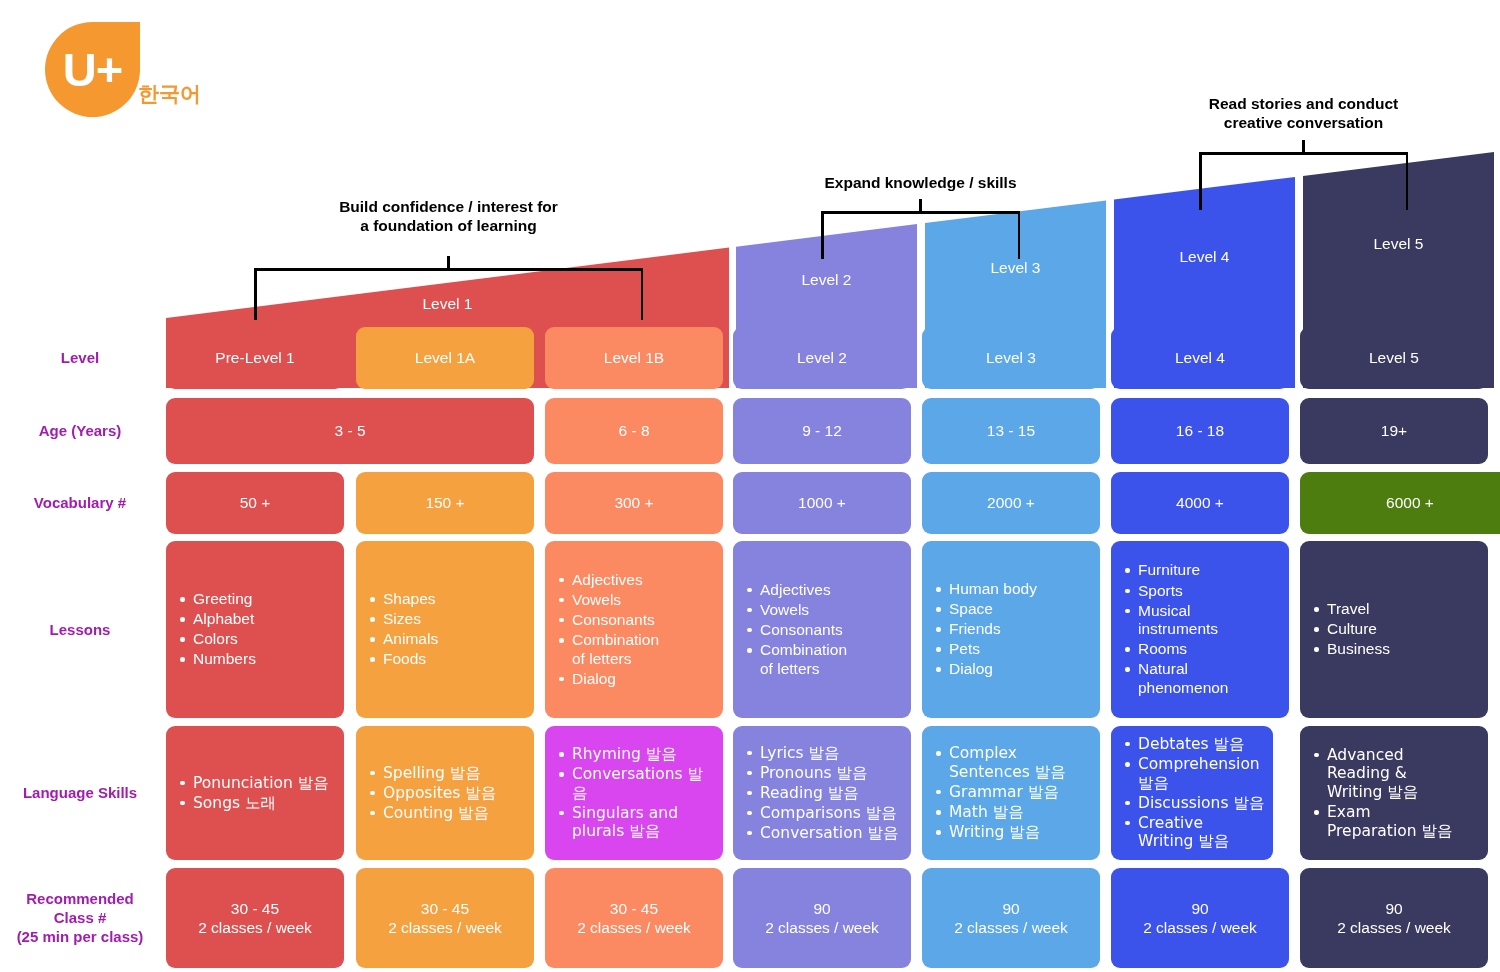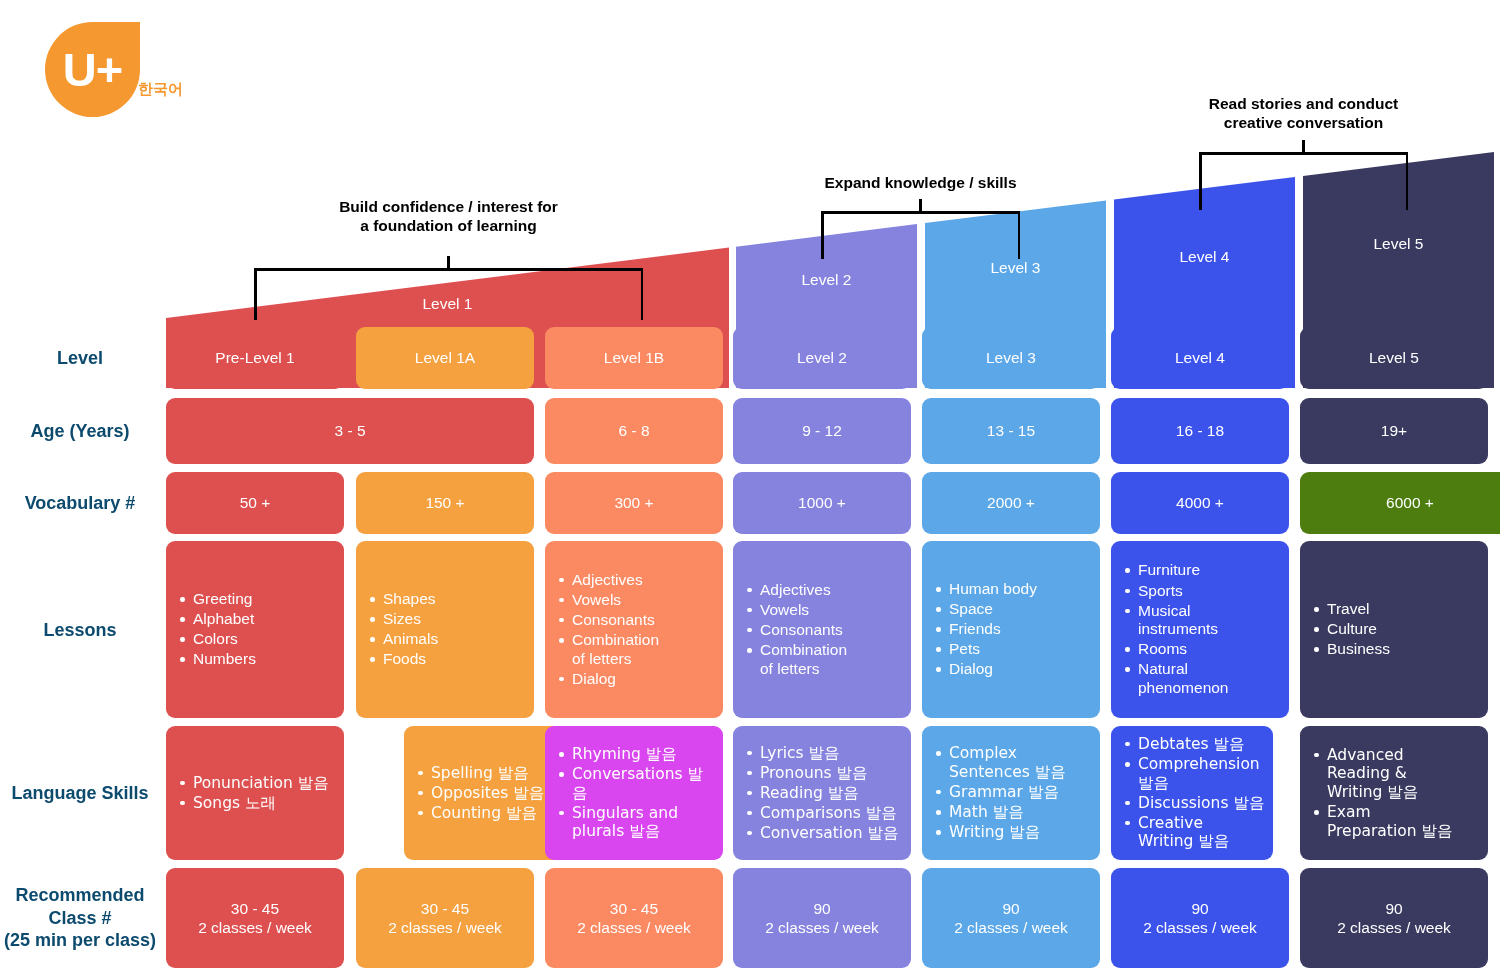--- a/index.html
+++ b/index.html
@@ -22,21 +22,21 @@
     transform:rotate(180deg);
   }
   .logo-text{
     position:absolute;left:0;top:0;width:95px;height:95px;
     display:flex;align-items:center;justify-content:center;
     color:#fff;font-size:47px;font-weight:bold;letter-spacing:-1px;
     line-height:1;
   }
   .logo-kr{
     position:absolute;left:93px;top:58px;
-    color:#F5982F;font-size:15px;font-weight:bold;
+    color:#F5982F;font-size:21px;font-weight:bold;
   }
 
   
   .ann{position:absolute;}
   .ann-label{
     position:absolute;left:0;width:100%;
     text-align:center;font-size:15.5px;font-weight:bold;
     line-height:1.22;color:#000;
   }
   .brk{position:absolute;left:0;width:100%;}
@@ -45,21 +45,21 @@
   .brk-l{left:0;}
   .brk-r{right:0;}
   .brk-tick{position:absolute;left:50%;margin-left:-1.2px;width:2.5px;height:12px;top:-12px;background:#000;}
 
   
   .ramp{position:absolute;left:0;top:0;}
 
   
   .rowlabel{
     position:absolute;text-align:center;
-    font-size:18px;font-weight:bold;color:#0c4a6e;
+    font-size:15px;font-weight:bold;color:#a21caf;
     line-height:1.25;
     transform:translateY(-50%);
   }
   .cell{
     position:absolute;border-radius:9px;
     box-sizing:border-box;color:#fff;
     display:flex;
   }
   .cell.center{align-items:center;justify-content:center;}
   .cell.center .ctext{text-align:center;line-height:1.25;font-size:15.5px;}
@@ -261,21 +261,21 @@
           <li>Culture</li>
           <li>Business</li>
         </ul>
       </div>
       <div class="cell listy" style="left: 166px; top: 726px; width: 178px; height: 134px; background: rgb(222, 80, 80);">
         <ul class="bullets kr">
           <li>Ponunciation 발음</li>
           <li>Songs 노래</li>
         </ul>
       </div>
-      <div class="cell listy" style="left: 356px; top: 726px; width: 178px; height: 134px; background: rgb(245, 161, 63); margin-left: 48px;">
+      <div class="cell listy" style="left: 356px; top: 726px; width: 178px; height: 134px; background: rgb(245, 161, 63);">
         <ul class="bullets kr">
           <li>Spelling 발음</li>
           <li>Opposites 발음</li>
           <li>Counting 발음</li>
         </ul>
       </div>
       <div class="cell listy" style="left: 545px; top: 726px; width: 178px; height: 134px; background: #d946ef;">
         <ul class="bullets kr">
           <li>Rhyming 발음</li>
           <li>Conversations 발음</li>

